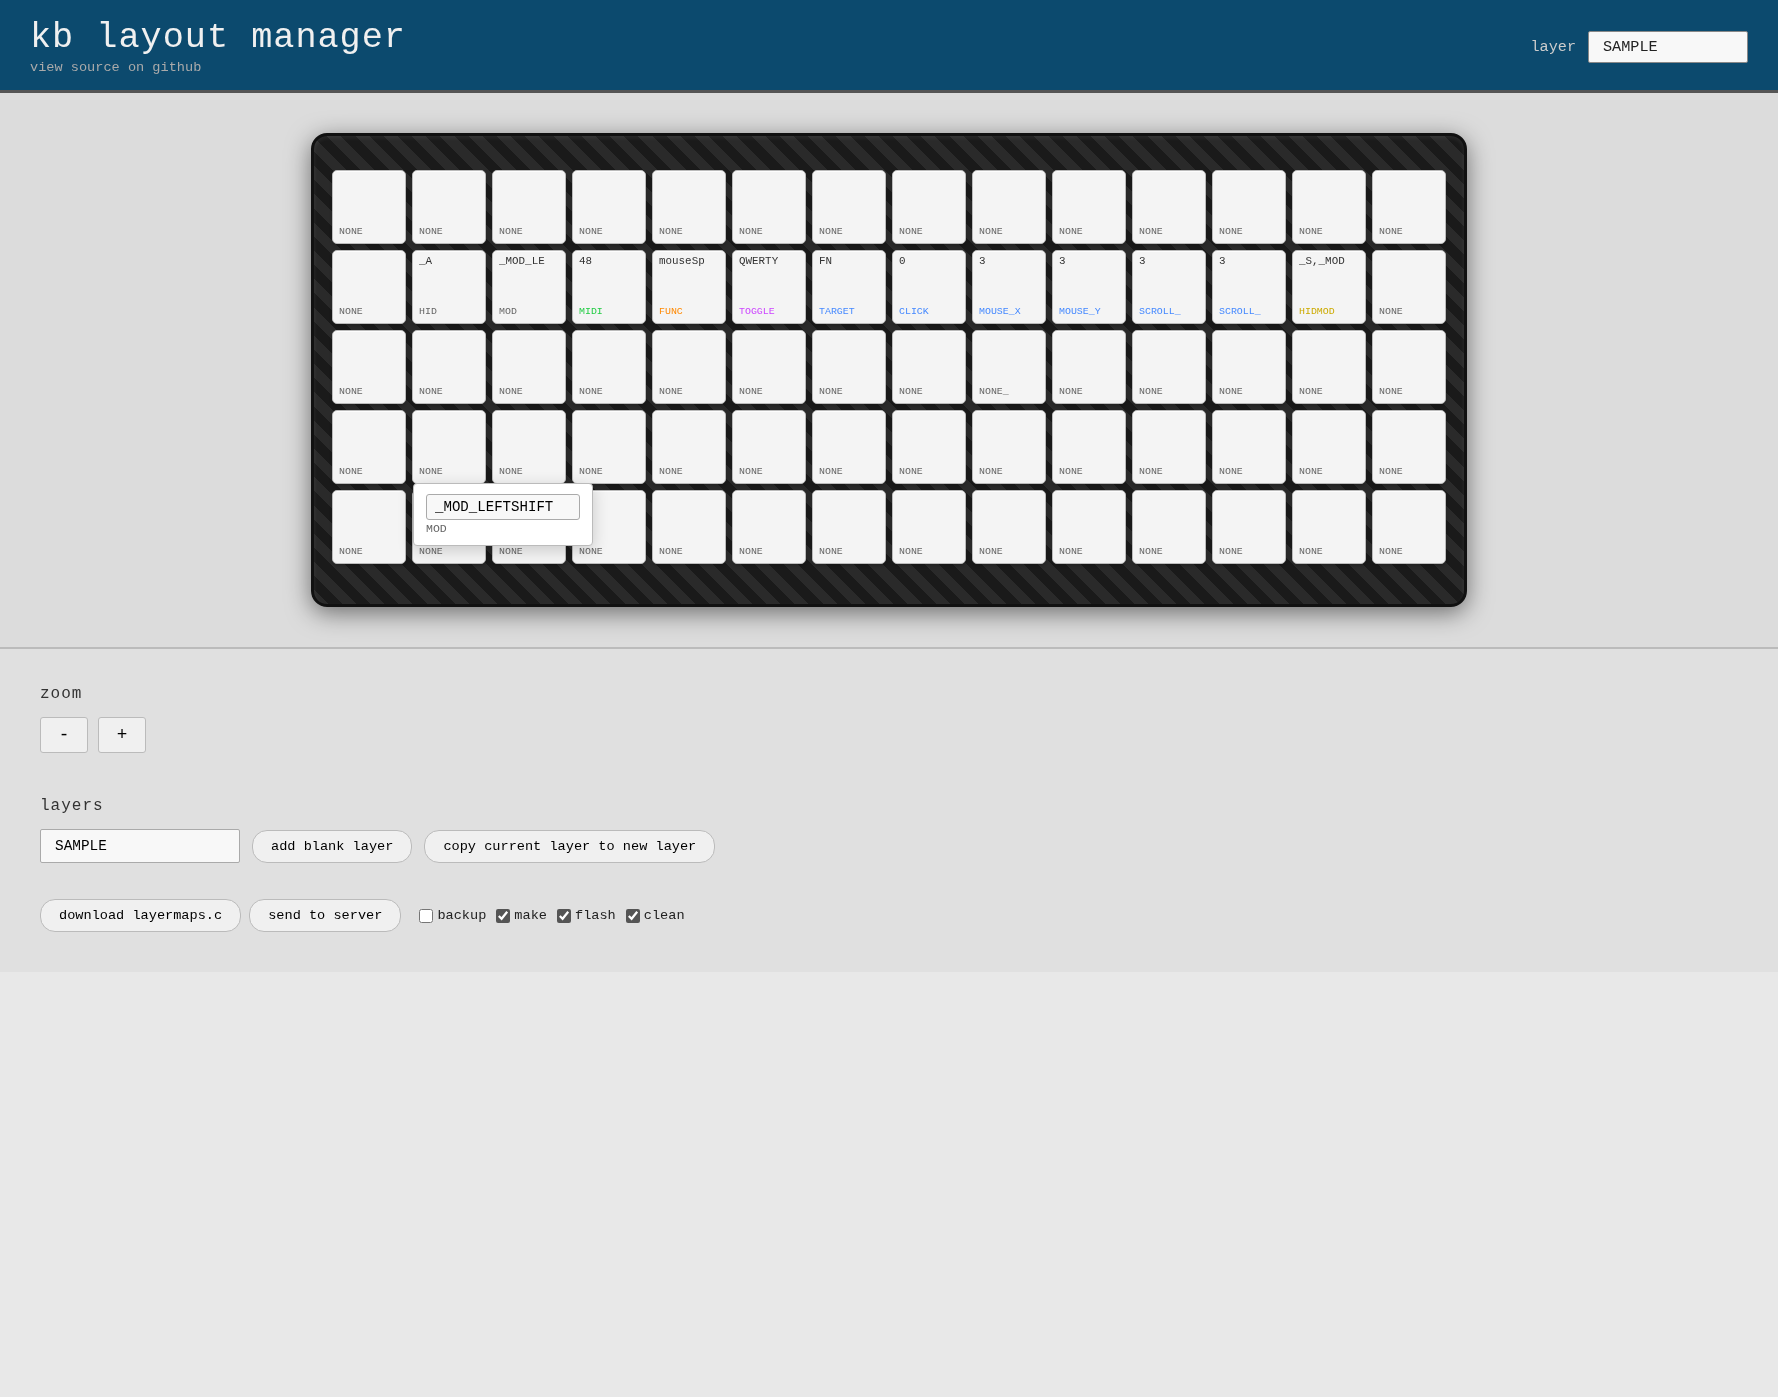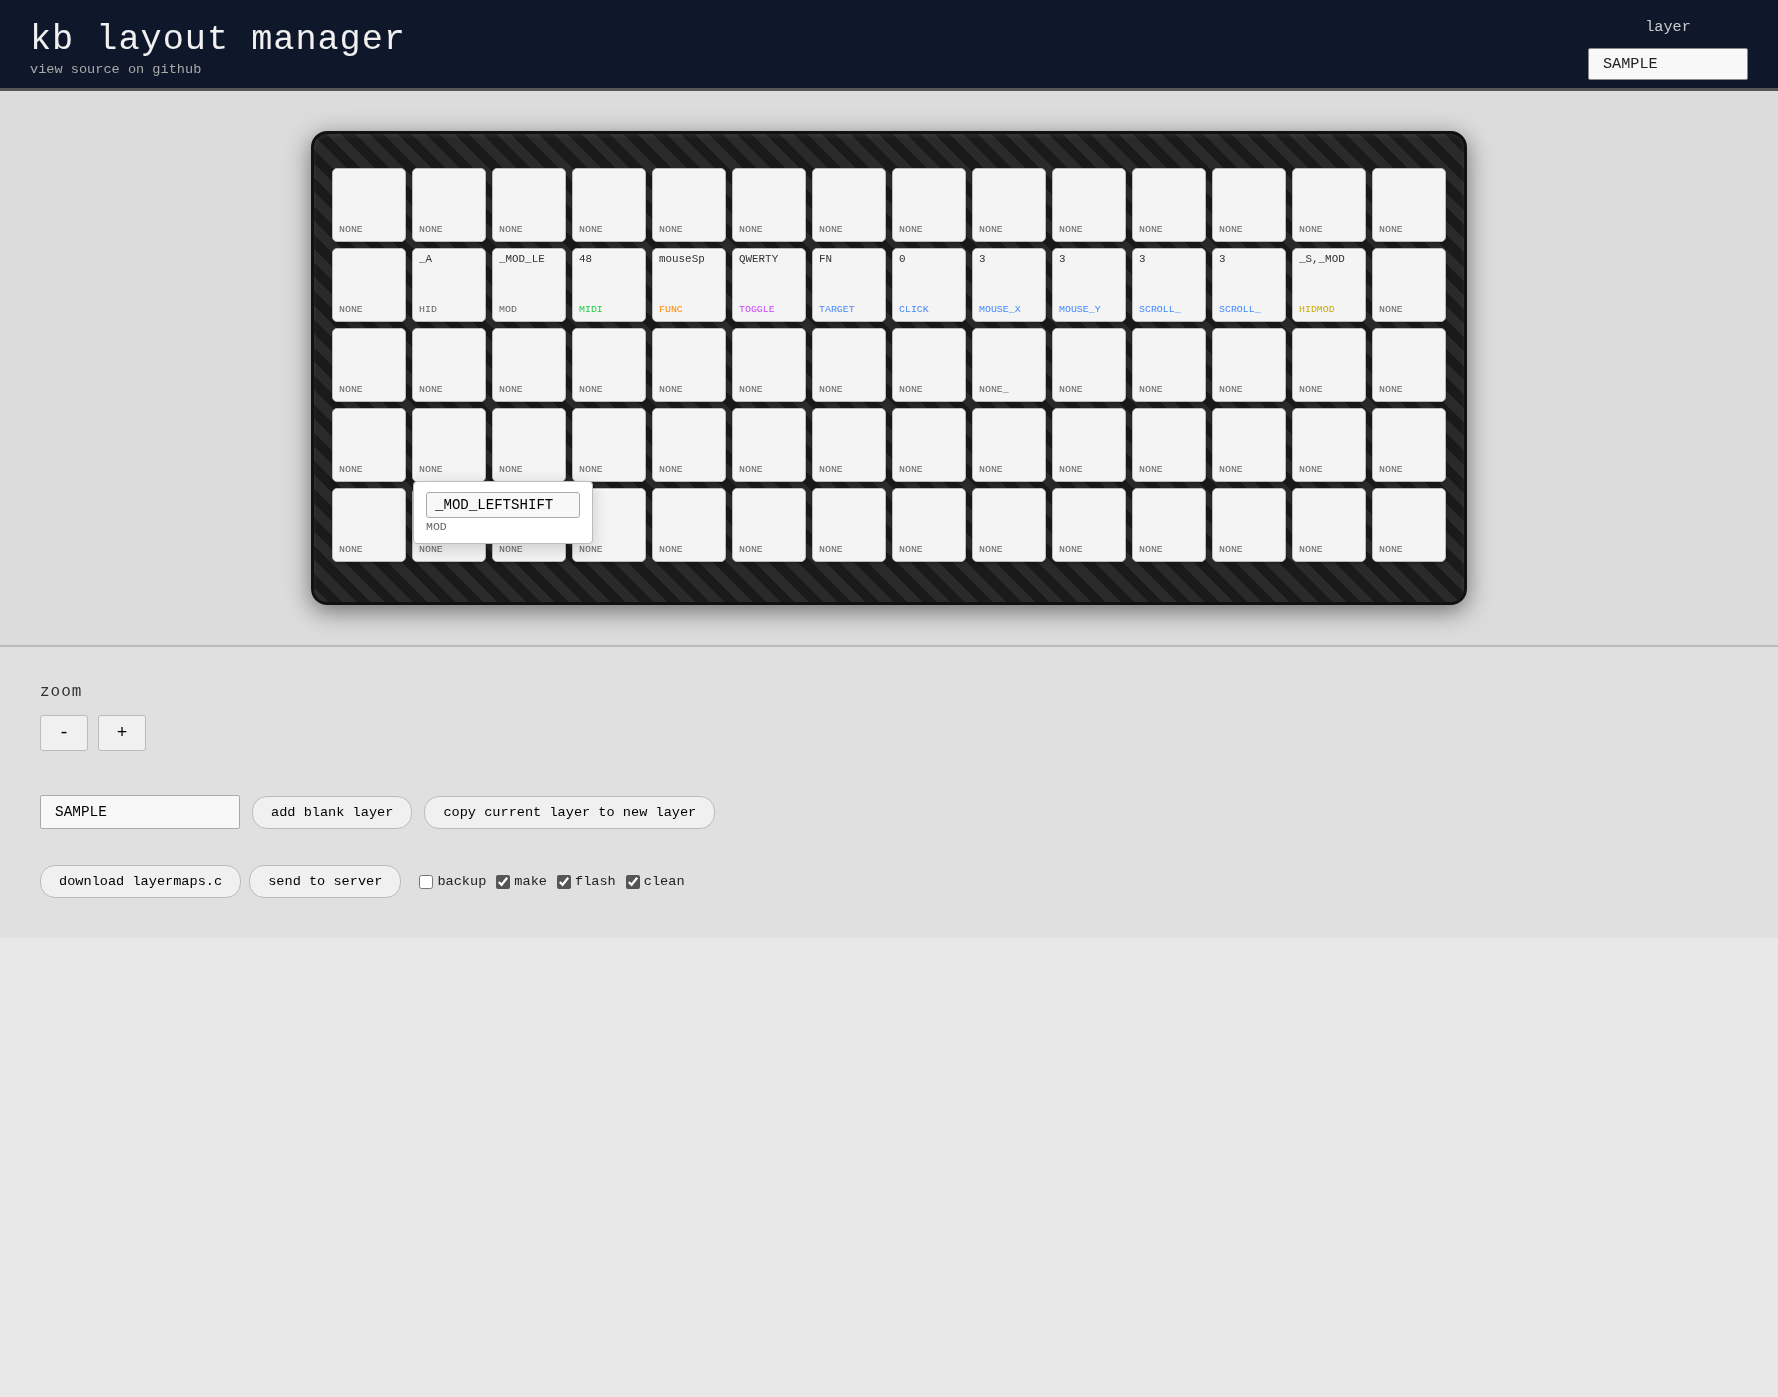--- a/index.html
+++ b/index.html
@@ -6,44 +6,43 @@
     body {
       font-family: 'Courier New', Courier, monospace;
       background: #e8e8e8;
       color: #222;
       min-height: 1397px;
       width: 1778px;
     }
 
     
     #header {
-      background: #0f172a;
+      background: #0c4a6e;
       color: #f0f0f0;
-      padding: 18px 30px 8px 30px;
+      padding: 18px 30px 14px 30px;
       display: flex;
       align-items: center;
       justify-content: space-between;
       border-bottom: 3px solid #555;
     }
     #header-left h1 {
       font-size: 2.2rem;
       font-weight: 300;
       letter-spacing: 1px;
       color: #f0f0f0;
     }
     #header-left a {
       font-size: 0.85rem;
       color: #aaa;
       text-decoration: none;
     }
     #header-right {
       display: flex;
       align-items: center;
       gap: 12px;
-      flex-direction: column;
     }
     #header-right label {
       font-size: 0.95rem;
       color: #ccc;
     }
     #layer-input-header {
       background: #f8f8f8;
       border: 1px solid #888;
       padding: 6px 14px;
       font-family: 'Courier New', monospace;
@@ -564,20 +563,21 @@
 
   <div class="zoom-section">
     <div class="section-label">zoom</div>
     <div class="zoom-btns">
       <button class="zoom-btn">-</button>
       <button class="zoom-btn">+</button>
     </div>
   </div>
 
   <div class="layers-section">
+    <div class="section-label">layers</div>
     <div class="layers-row">
       <input class="layer-name-input" type="text" value="SAMPLE" style="">
       <button class="action-btn">add blank layer</button>
       <button class="action-btn">copy current layer to new layer</button>
     </div>
   </div>
 
   <div class="export-section">
     <div class="export-row">
       <button class="action-btn">download layermaps.c</button>

